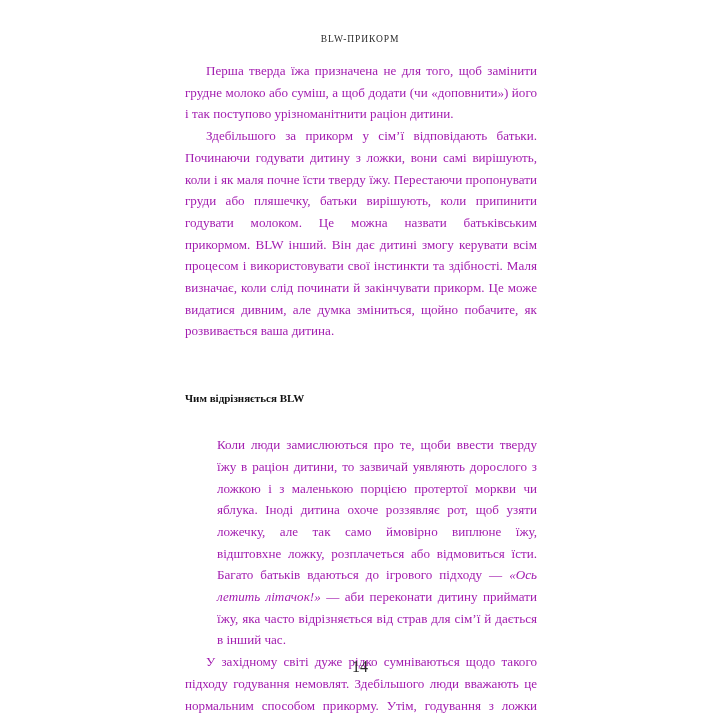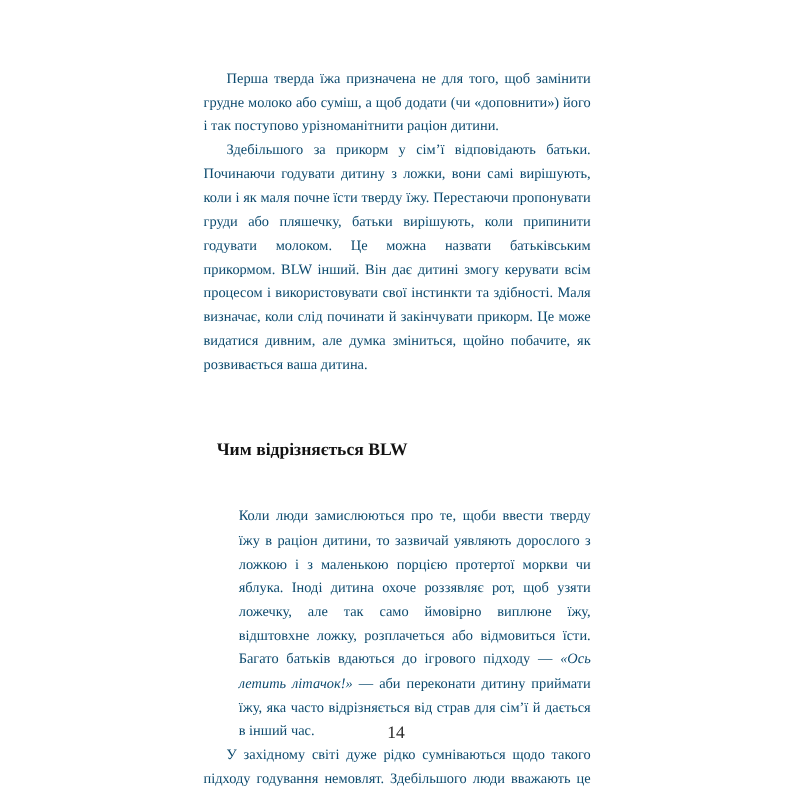--- a/index.html
+++ b/index.html
@@ -45,35 +45,35 @@
   }
 
   p.body-par {
     margin: 0;
     font-size: 13.1px;
     line-height: 21.7px;
     text-align: justify;
     text-justify: inter-word;
     -webkit-hyphens: manual;
     hyphens: manual;
-    color: #0c4a6e;
+    color: #a21caf;
   }
 
   p.indent {
     text-indent: 21px;
   }
 
   p.no-indent {
     text-indent: 0;
     margin-left: 32px;
   }
 
   h2.section-heading {
-    margin: 12px;
-    font-size: 16px;
+    margin: 0;
+    font-size: 11px;
     line-height: 20px;
     font-weight: bold;
     text-align: left;
     color: #131313;
   }
 
   .gap-before-heading { height: 46px; }
   .gap-after-heading  { height: 26px; }
 
   .quote-italic {
@@ -95,20 +95,21 @@
     text-align: center;
     font-size: 16px;
     color: #2b2b2b;
   }
 </style>
 </head>
 <body>
 
 <div class="page">
 
+  <div class="running-header">BLW-ПРИКОРМ</div>
 
   <div class="text-block">
 
     <p class="body-par indent">Перша тверда їжа призначена не для того, щоб замінити грудне молоко або суміш, а щоб додати (чи «доповнити») його і так поступово урізноманітнити раціон дитини.</p>
 
     <p class="body-par indent">Здебільшого за прикорм у сім’ї відповідають батьки. Починаючи годувати дитину з ложки, вони самі вирішують, коли і як маля почне їсти тверду їжу. Перестаючи пропонувати груди або пляшечку, батьки вирішують, коли припинити годувати молоком. Це можна назвати батьківським прикормом. BLW інший. Він дає дитині змогу керувати всім процесом і використовувати свої інстинкти та здібності. Маля визначає, коли слід починати й закінчувати прикорм. Це може видатися дивним, але думка зміниться, щойно побачите, як розвивається ваша дитина.</p>
 
     <div class="gap-before-heading"></div>
 
     <h2 class="section-heading">Чим відрізняється BLW</h2>

